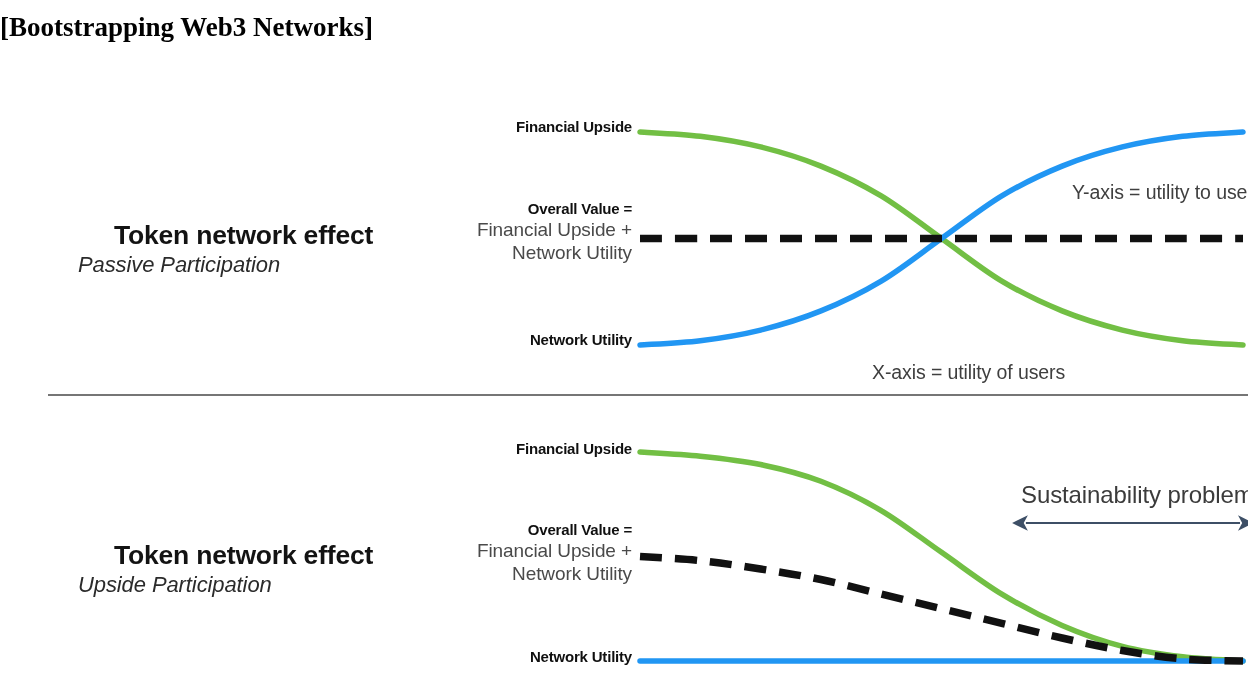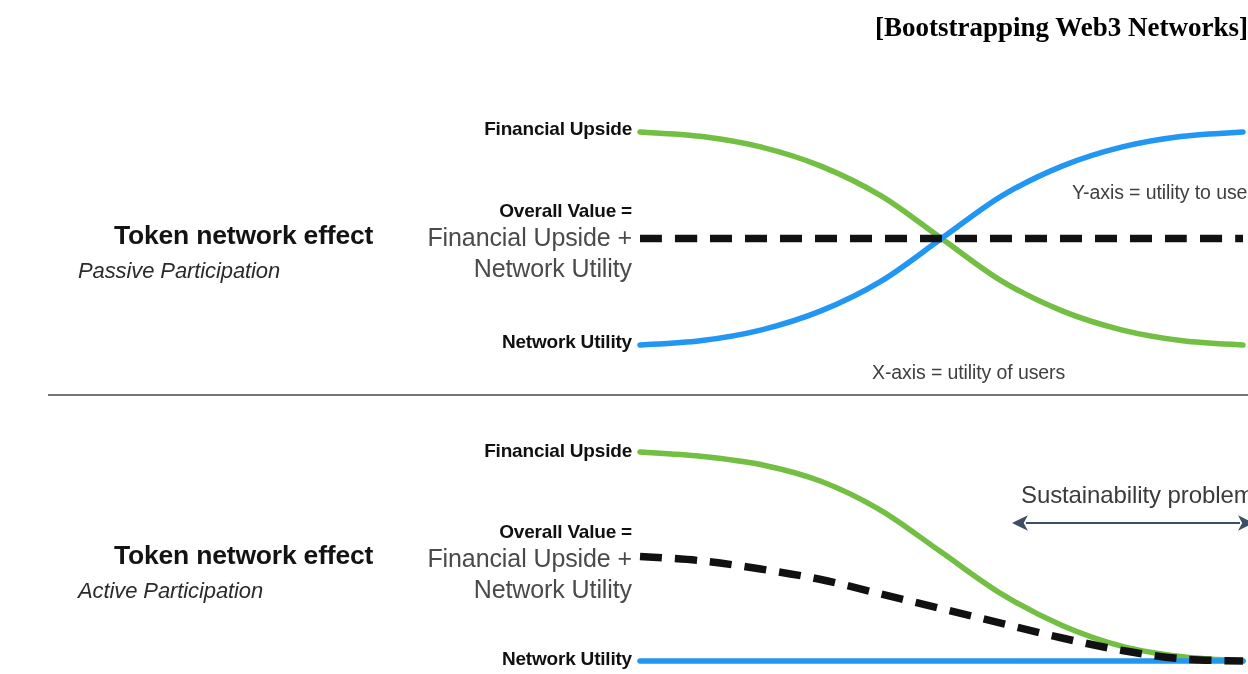--- a/index.html
+++ b/index.html
@@ -16,21 +16,21 @@
     font-family: "Liberation Sans", sans-serif;
     -webkit-font-smoothing: antialiased;
   }
 
   
   #slide-title {
     position: absolute;
     left: 0;
     top: 12px;
     width: 1248px;
-    text-align: right;
+    text-align: left;
     font-family: "Liberation Serif", serif;
     font-weight: bold;
     font-size: 27px;
     color: #010101;
     letter-spacing: 0px;
   }
 
   
   .row-label {
     position: absolute;
@@ -43,21 +43,20 @@
     color: #131313;
     line-height: 1.18;
     letter-spacing: -0.2px;
     margin-left: 36px;
   }
   .row-label .rl-sub {
     font-size: 22px;
     font-style: italic;
     color: #2b2b2b;
     line-height: 1.3;
-    margin-top: 6px;
     letter-spacing: -0.1px;
   }
   #row-label-1 { top: 220px; }
   #row-label-2 { top: 540px; }
 
   
   #panel-divider {
     position: absolute;
     left: 48px;
     top: 394px;
@@ -66,29 +65,29 @@
     background: #767676;
   }
 
   
   .series-label {
     position: absolute;
     text-align: right;
     width: 300px;
   }
   .series-label .sl-main {
-    font-size: 19px;
+    font-size: 15px;
     font-weight: bold;
     color: #101010;
     line-height: 1.18;
     letter-spacing: -0.2px;
     white-space: nowrap;
   }
   .series-label .sl-sub {
-    font-size: 25px;
+    font-size: 19px;
     font-weight: normal;
     color: #4a4a4a;
     line-height: 1.22;
     letter-spacing: -0.1px;
     white-space: nowrap;
   }
 
   
   #lbl-fin-1  { left: 332px; top: 118px; }
   #lbl-ov-1   { left: 332px; top: 200px; }
@@ -146,21 +145,21 @@
     <div class="sl-main">Network Utility</div>
   </div>
 
   <div class="axis-note" id="note-yaxis">Y-axis = utility to user</div>
   <div class="axis-note" id="note-xaxis">X-axis = utility of users</div>
 
   <div id="panel-divider"></div>
 
   <div class="row-label" id="row-label-2">
     <div class="rl-title">Token network effect</div>
-    <div class="rl-sub">Active Participation</div>
+    <div class="rl-sub">Upside Participation</div>
   </div>
 
   <div class="series-label" id="lbl-fin-2">
     <div class="sl-main">Financial Upside</div>
   </div>
 
   <div class="series-label" id="lbl-ov-2">
     <div class="sl-main">Overall Value =</div>
     <div class="sl-sub">Financial Upside +</div>
     <div class="sl-sub">Network Utility</div>

